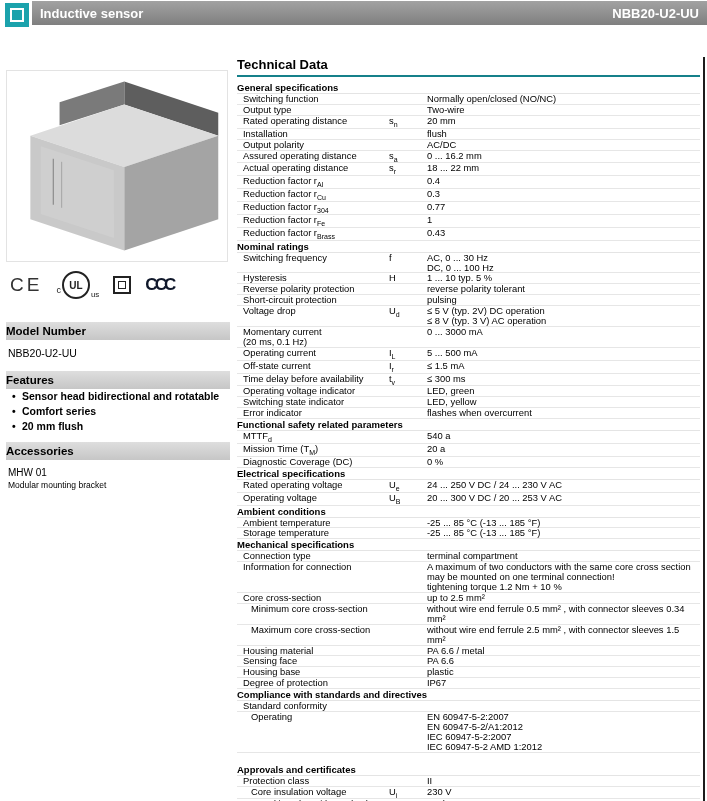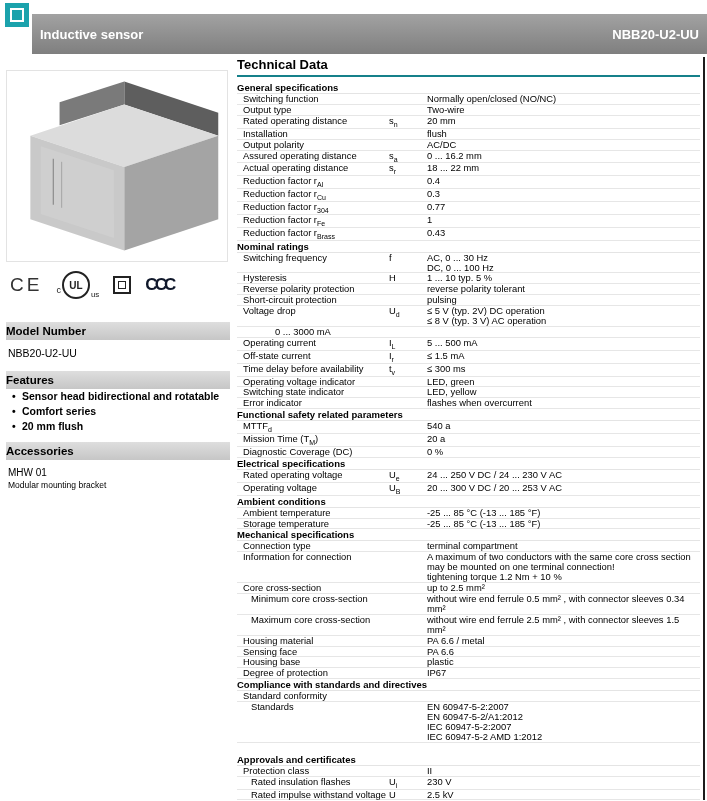--- a/index.html
+++ b/index.html
@@ -2,21 +2,21 @@
 <html><head>
 <meta charset="utf-8">
 <style>
   html,body{margin:0;padding:0;background:#fff;}
   body{width:707px;height:801px;font-family:"Liberation Sans",sans-serif;color:#000;overflow:hidden;}
   .page{position:relative;width:707px;height:801px;background:#fff;}
 
   
   .tl-icon{position:absolute;left:5px;top:3px;width:24px;height:24px;background:#1ba2ac;}
   .tl-icon .inner{position:absolute;left:5px;top:5px;right:5px;bottom:5px;border:2px solid #fff;}
-  .top-bar{position:absolute;left:32px;top:14px;right:0;height:40px;
+  .top-bar{position:absolute;left:32px;top:1px;right:0;height:24px;
     background:linear-gradient(180deg,#a2a2a2,#7f7f7f);
     display:flex;align-items:center;justify-content:space-between;padding:0 8px;box-sizing:border-box;}
   .top-title{color:#fff;font-weight:bold;font-size:13px;}
   .top-model{color:#fff;font-weight:bold;font-size:13px;}
 
   
   .left-col{position:absolute;left:6px;top:70px;width:224px;}
   .photo-box{width:222px;height:192px;border:1px solid #e3e3e3;background:#fff;box-sizing:border-box;}
   .certs{display:flex;align-items:center;gap:14px;margin:8px 2px 0 4px;height:30px;}
   .ce-mark{font-size:19px;letter-spacing:3px;color:#333;}
@@ -194,20 +194,22 @@
           <div class="c-sym"></div>
           <div class="c-val">pulsing</div>
         </div>
         <div class="td-row">
           <div class="c-label">Voltage drop</div>
           <div class="c-sym">U<sub>d</sub></div>
           <div class="c-val">≤ 5 V (typ. 2V) DC operation
 ≤ 8 V (typ. 3 V) AC operation</div>
         </div>
         <div class="td-row">
+          <div class="c-label">Momentary current
+(20 ms, 0.1 Hz)</div>
           <div class="c-sym"></div>
           <div class="c-val">0 ... 3000 mA</div>
         </div>
         <div class="td-row">
           <div class="c-label">Operating current</div>
           <div class="c-sym">I<sub>L</sub></div>
           <div class="c-val">5 ... 500 mA</div>
         </div>
         <div class="td-row">
           <div class="c-label">Off-state current</div>
@@ -320,35 +322,35 @@
           <div class="c-sym"></div>
           <div class="c-val">IP67</div>
         </div>
         <div class="td-sec">Compliance with standards and directives</div>
         <div class="td-row">
           <div class="c-label">Standard conformity</div>
           <div class="c-sym"></div>
           <div class="c-val"></div>
         </div>
         <div class="td-row">
-          <div class="c-label ind">Standards</div>
+          <div class="c-label ind">Operating</div>
           <div class="c-sym"></div>
           <div class="c-val">EN 60947-5-2:2007
 EN 60947-5-2/A1:2012
 IEC 60947-5-2:2007
 IEC 60947-5-2 AMD 1:2012</div>
         </div>
         <div class="td-sec gap">Approvals and certificates</div>
         <div class="td-row">
           <div class="c-label">Protection class</div>
           <div class="c-sym"></div>
           <div class="c-val">II</div>
         </div>
         <div class="td-row">
-          <div class="c-label ind">Rated insulation flashes</div>
+          <div class="c-label ind">Core insulation voltage</div>
           <div class="c-sym">U<sub>i</sub></div>
           <div class="c-val">230 V</div>
         </div>
         <div class="td-row">
           <div class="c-label ind">Rated impulse withstand voltage</div>
           <div class="c-sym">U</div>
           <div class="c-val">2.5 kV</div>
         </div>
       </div>
   </div>

